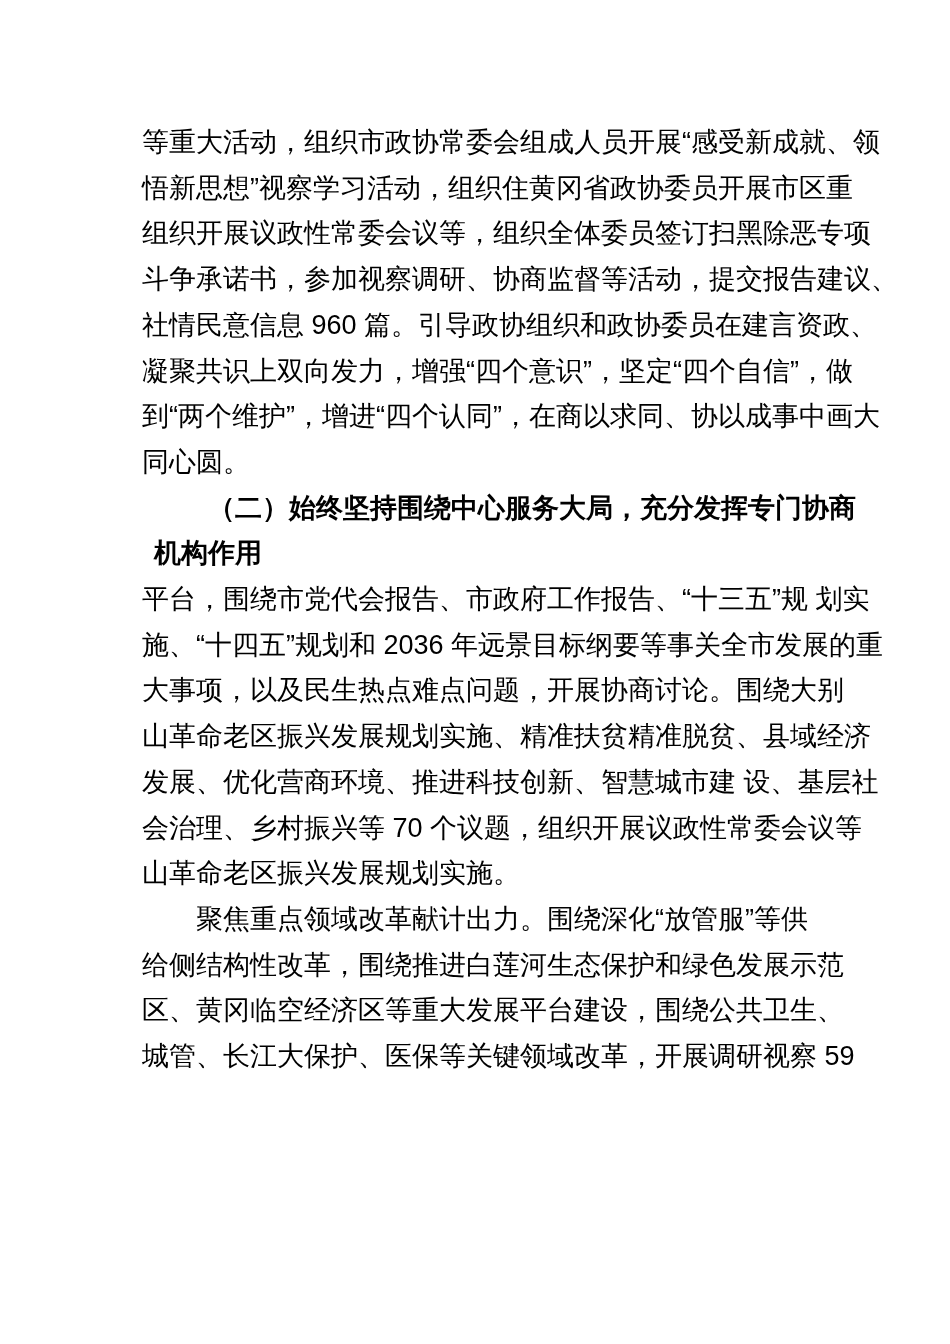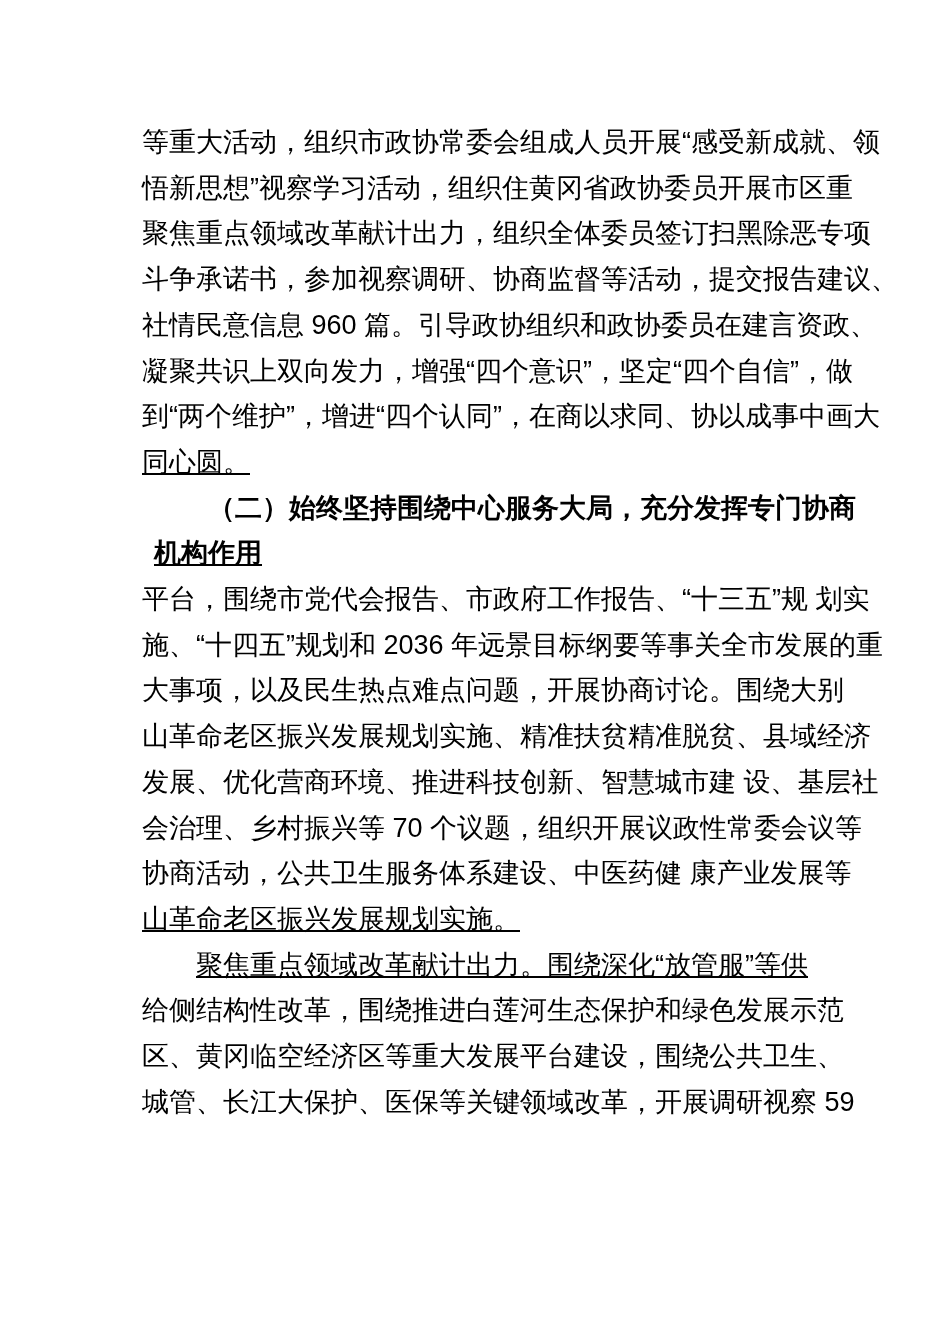--- a/index.html
+++ b/index.html
@@ -28,54 +28,52 @@
     line-height: 45.7px;
     color: #000000;
     white-space: pre;
     text-align: justify;
     text-align-last: justify;
     font-weight: 400;
   }
   .line.short {
     text-align: right;
     text-align-last: left;
-    text-decoration: underline;
   }
   .line.indent {
     text-indent: 54px;
   }
   .line.heading {
     font-weight: 700;
     margin-left: 12px;
   }
   .num {
     font-family: Liberation Sans, sans-serif;
   }
 </style>
 </head>
 <body>
 
 <div class="page" style="background: rgb(255, 255, 255); color: rgb(0, 0, 0);">
   <div class="text-block">
       <div class="line">等重大活动，组织市政协常委会组成人员开展“感受新成就、领</div>
       <div class="line">悟新思想”视察学习活动，组织住黄冈省政协委员开展市区重</div>
-      <div class="line">聚焦重点领域改革献计出力，组织全体委员签订扫黑除恶专项</div>
+      <div class="line">组织开展议政性常委会议等，组织全体委员签订扫黑除恶专项</div>
       <div class="line">斗争承诺书，参加视察调研、协商监督等活动，提交报告建议、</div>
       <div class="line">社情民意信息 <span class="num">960</span> 篇。引导政协组织和政协委员在建言资政、</div>
       <div class="line">凝聚共识上双向发力，增强“四个意识”，坚定“四个自信”，做</div>
       <div class="line">到“两个维护”，增进“四个认同”，在商以求同、协以成事中画大</div>
       <div class="line short">同心圆。</div>
       <div class="line heading indent">（二）始终坚持围绕中心服务大局，充分发挥专门协商</div>
       <div class="line heading short">机构作用</div>
       <div class="line">平台，围绕市党代会报告、市政府工作报告、“十三五”规 划实</div>
       <div class="line">施、“十四五”规划和 <span class="num">2036</span> 年远景目标纲要等事关全市发展的重</div>
       <div class="line">大事项，以及民生热点难点问题，开展协商讨论。围绕大别</div>
       <div class="line">山革命老区振兴发展规划实施、精准扶贫精准脱贫、县域经济</div>
       <div class="line">发展、优化营商环境、推进科技创新、智慧城市建 设、基层社</div>
       <div class="line">会治理、乡村振兴等 <span class="num">70</span> 个议题，组织开展议政性常委会议等</div>
-      <div class="line">协商活动，公共卫生服务体系建设、中医药健 康产业发展等</div>
       <div class="line short">山革命老区振兴发展规划实施。</div>
       <div class="line indent short">聚焦重点领域改革献计出力。围绕深化“放管服”等供</div>
       <div class="line">给侧结构性改革，围绕推进白莲河生态保护和绿色发展示范</div>
       <div class="line">区、黄冈临空经济区等重大发展平台建设，围绕公共卫生、</div>
       <div class="line">城管、长江大保护、医保等关键领域改革，开展调研视察 <span class="num">59</span></div>
     </div>
 </div>
 
 </body></html>

